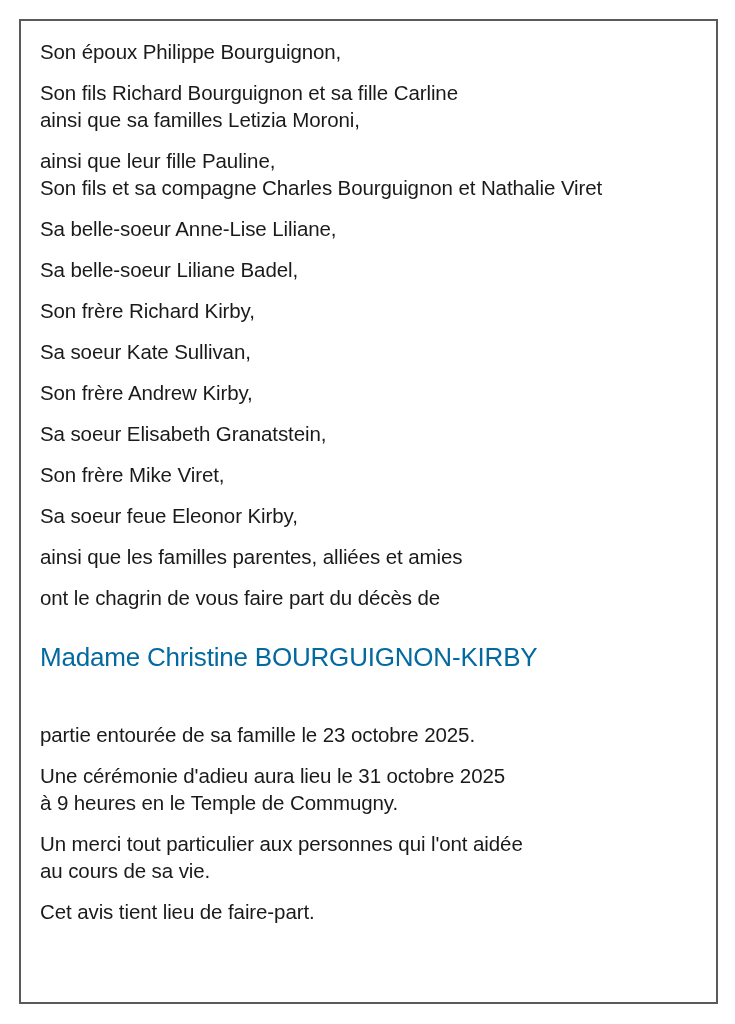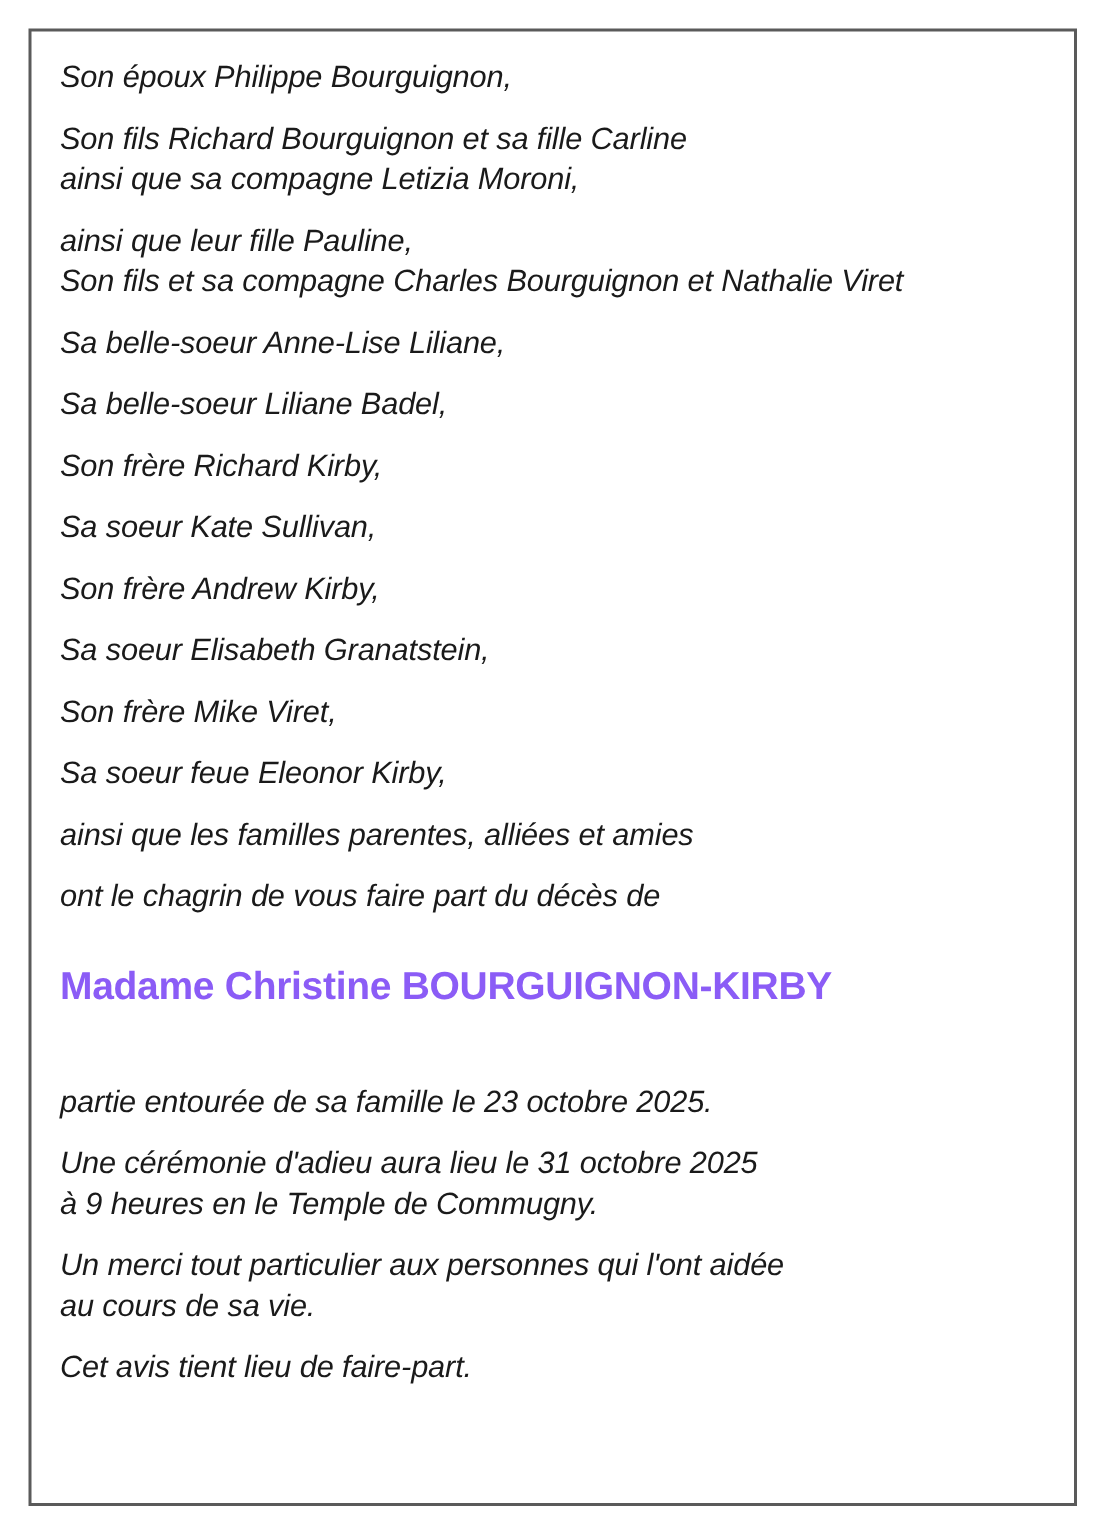--- a/index.html
+++ b/index.html
@@ -29,48 +29,47 @@
       left: 40px;
       top: 38px;
       width: 665px;
     }
     .para {
       font-size: 20.5px;
       line-height: 27px;
       margin: 0 0 14px 0;
       letter-spacing: -0.1px;
       white-space: nowrap;
-      font-style: italic;
     }
     .para span {
       display: block;
     }
     .deceased {
       font-size: 26px;
-      font-weight: bold;
+      font-weight: normal;
       line-height: 32px;
       margin: 30px 0 48px 0;
-      color: #8b5cf6;
+      color: #0369a1;
       letter-spacing: -0.2px;
       white-space: nowrap;
     }
   </style>
 </head>
 <body>
 
 <div class="notice-frame"></div>
 
 <div class="content">
 
   <div class="para">
     <span>Son époux Philippe Bourguignon,</span>
   </div>
   <div class="para">
     <span>Son fils Richard Bourguignon et sa fille Carline</span>
-    <span>ainsi que sa compagne Letizia Moroni,</span>
+    <span>ainsi que sa familles Letizia Moroni,</span>
   </div>
   <div class="para">
     <span>ainsi que leur fille Pauline,</span>
     <span>Son fils et sa compagne Charles Bourguignon et Nathalie Viret</span>
   </div>
   <div class="para">
     <span>Sa belle-soeur Anne-Lise Liliane,</span>
   </div>
   <div class="para">
     <span>Sa belle-soeur Liliane Badel,</span>

